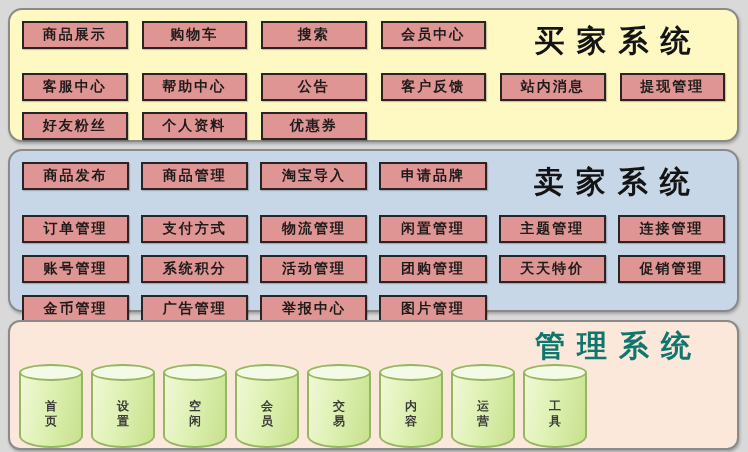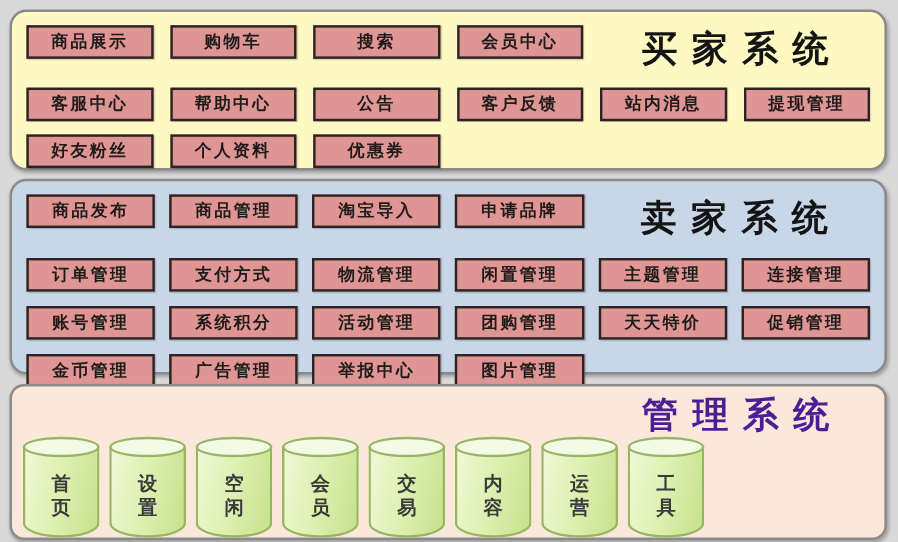--- a/index.html
+++ b/index.html
@@ -63,21 +63,21 @@
     white-space: nowrap;
     text-indent: 12px; 
   }
 
   .admin-title {
     text-align: right;
     padding: 4px 34px 0 0;
     font-size: 30px;
     font-weight: bold;
     letter-spacing: 12px;
-    color: #4c1d95;
+    color: #0f766e;
     height: 40px;
     white-space: nowrap;
   }
 
   .cylinder-row {
     display: flex;
     gap: 8px;
     padding: 2px 0 0 9px;
   }
   .cylinder {
@@ -106,21 +106,21 @@
     border: 2px solid #97b661;
     border-radius: 50%;
     z-index: 2;
   }
   .cyl-label {
     display: inline-block;
     width: 1.1em;
     word-break: break-all;
     text-align: center;
     line-height: 1.25;
-    font-size: 16px;
+    font-size: 12px;
     font-weight: bold;
     color: #3a3a3a;
     letter-spacing: 0;
   }
 </style>
 </head>
 <body>
 
 <div class="canvas">
 

